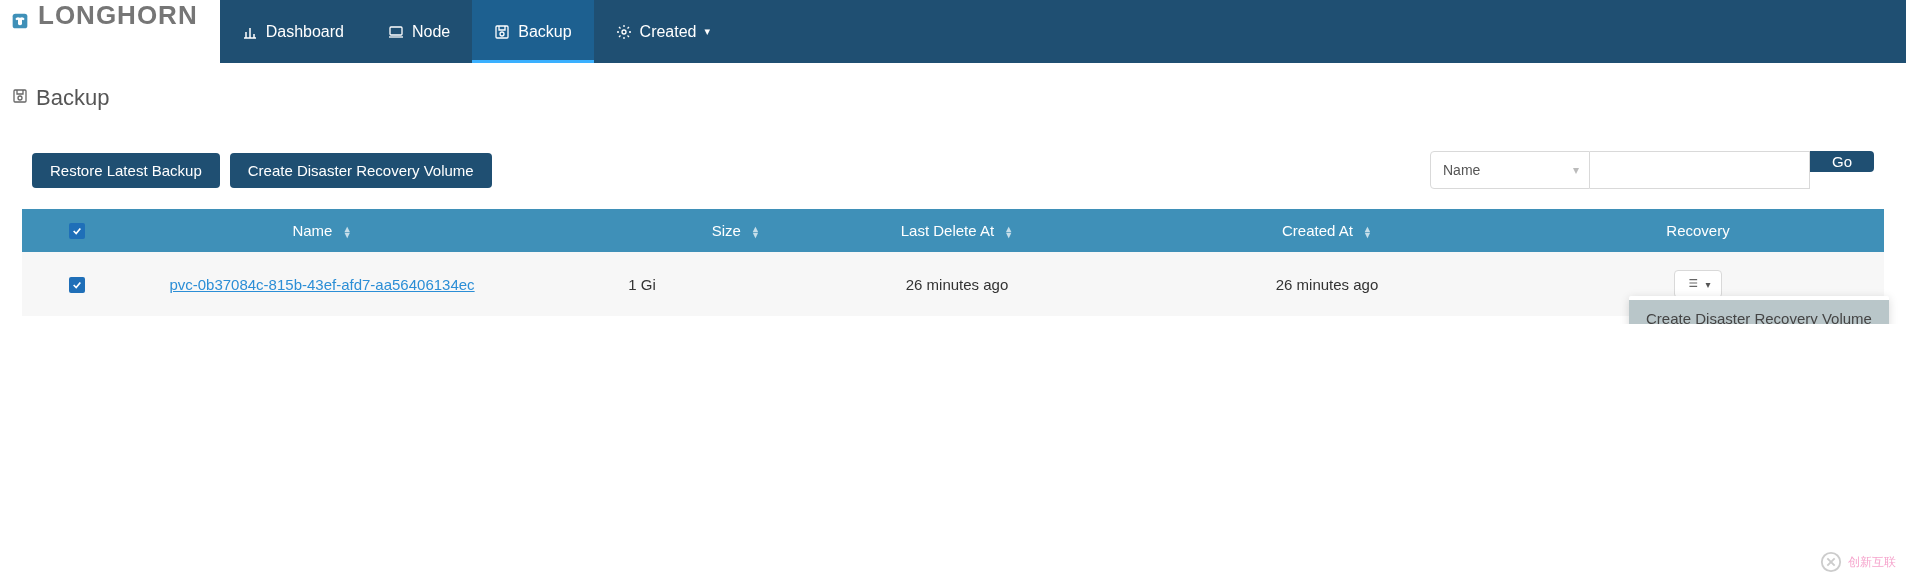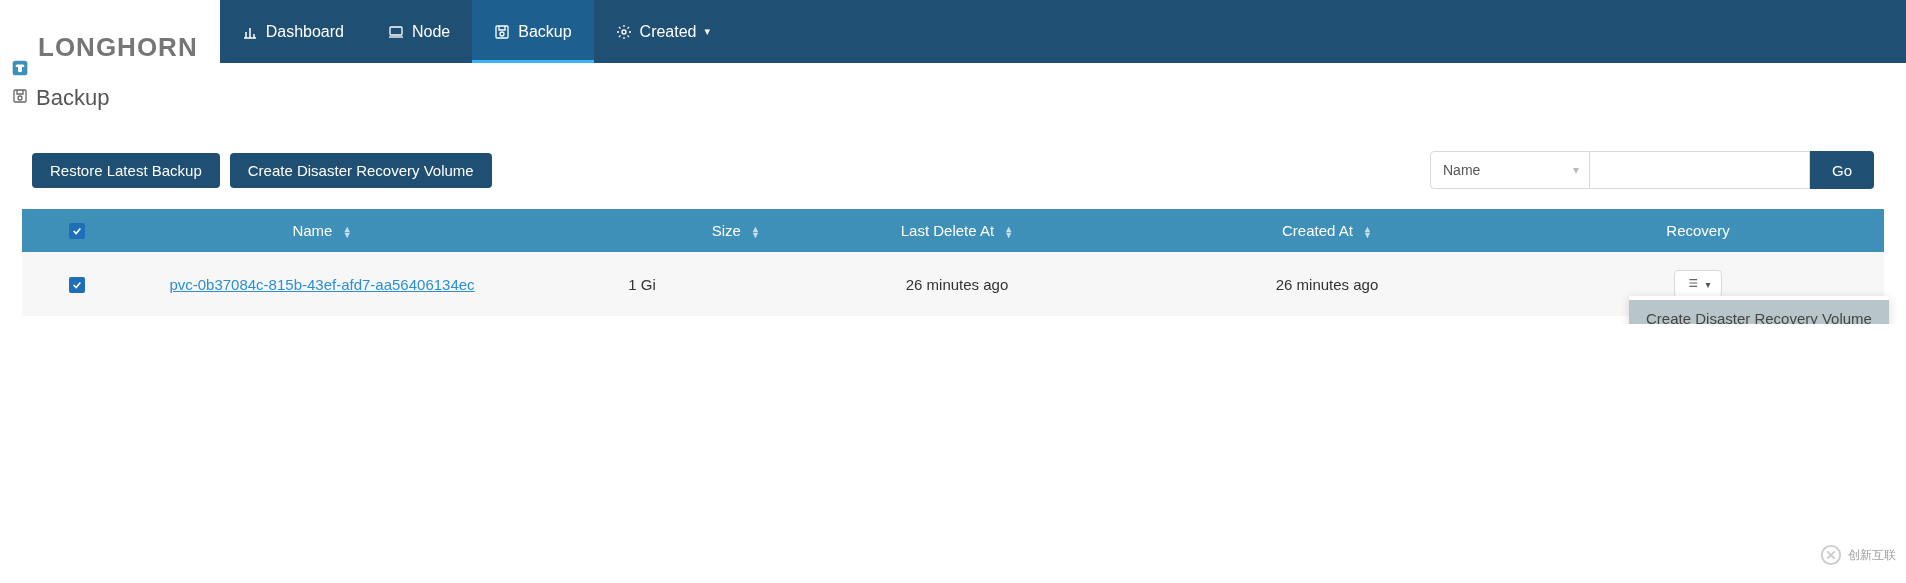--- a/index.html
+++ b/index.html
@@ -1,56 +1,56 @@
 <!DOCTYPE html>
 <html><head>
 <meta charset="utf-8">
 <style>
   * { box-sizing: border-box; margin: 0; padding: 0; font-family: -apple-system, BlinkMacSystemFont, "Segoe UI", Helvetica, Arial, sans-serif; }
   body { background: #fff; color: #333; width: 1906px; }
   
   .navbar { display: flex; align-items: stretch; background: #1f4f72; height: 63px; }
-  .brand { background: #fff; display: flex; align-items: flex-end; padding: 0 22px 0 12px; gap: 10px; }
+  .brand { background: #fff; display: flex; align-items: flex-start; padding: 0 22px 0 12px; gap: 10px; }
   .brand-text { color: #767676; font-weight: 600; letter-spacing: 1px; font-size: 26px; }
   .nav-items { display: flex; }
   .nav-item { display: flex; align-items: center; gap: 8px; padding: 0 22px; color: #fff; font-size: 16px; cursor: pointer; }
   .nav-item.active { background: #1d6090; box-shadow: inset 0 -3px 0 #3ab0ff; }
   .nav-icon { display: inline-flex; width: 16px; height: 16px; }
   
   .page-title-bar { display: flex; align-items: center; gap: 8px; padding: 22px 12px 12px; color: #555; }
   .page-title { font-size: 22px; font-weight: 400; }
   
   .card { margin: 8px 12px; background: #fff; padding: 20px 0 0 0; }
   .toolbar { display: flex; justify-content: space-between; align-items: center; padding: 0 20px 20px; }
   .toolbar-left { display: flex; gap: 10px; }
   .btn { background: #1f4f72; color: #fff; border: none; border-radius: 4px; padding: 9px 18px; font-size: 15px; cursor: pointer; }
   .toolbar-right { display: flex; }
   .select-wrap { position: relative; border: 1px solid #d9d9d9; border-radius: 4px 0 0 4px; width: 160px; height: 38px; display: flex; align-items: center; padding: 0 12px; cursor: pointer; }
   .select-val { color: #555; font-size: 14px; }
   .select-caret { position: absolute; right: 10px; top: 50%; transform: translateY(-50%); color: #bbb; font-size: 12px; }
   .search-input { border: 1px solid #d9d9d9; border-left: none; height: 38px; width: 220px; padding: 0 10px; font-size: 14px; outline: none; }
-  .go-btn { background: #1f4f72; color: #fff; border: none; height: 38px; padding: 0 22px; font-size: 15px; border-radius: 0 4px 4px 0; cursor: pointer; }
+  .go-btn { background: #1f4f72; color: #fff; border: none; height: 21px; padding: 0 22px; font-size: 15px; border-radius: 0 4px 4px 0; cursor: pointer; }
   
   table { width: calc(100% - 20px); border-collapse: collapse; margin: 0 10px;}
   thead { background: #3f90b8; color: #fff; }
   th { padding: 13px 12px; font-weight: 400; font-size: 15px; text-align: left; }
   th.center, td.center { text-align: center; }
   .sort-icons { display: inline-flex; flex-direction: column; vertical-align: middle; margin-left: 6px; line-height: 6px; font-size: 9px; opacity: 0.7; }
   tbody tr { background: #f7f7f7; }
   td { padding: 18px 12px; font-size: 15px; }
   .link { color: #2b8ed6; cursor: pointer; text-decoration: underline; }
   .checkbox { width: 16px; height: 16px; background: #1f6fb8; border-radius: 2px; display: inline-flex; align-items: center; justify-content: center; cursor: pointer; }
   .checkbox svg { stroke: #fff; }
   .op-btn { border: 1px solid #d9d9d9; background: #fff; border-radius: 4px; padding: 5px 10px; cursor: pointer; display: inline-flex; align-items: center; gap: 6px; color: #555; font-size: 14px; }
   
   .dropdown { position: absolute; width: 260px; background: #fff; box-shadow: 0 2px 10px rgba(0,0,0,0.15); border-radius: 2px; padding: 4px 0; }
   .dropdown-item { padding: 10px 16px; font-size: 15px; color: #444; cursor: pointer; }
   .dropdown-item.hover { background: #b9c6c9; }
   
-  .watermark { position: fixed; right: 10px; bottom: 17px; opacity: 0.5; display:flex; align-items:center; gap:6px; color:#404040; font-size:12px;}
+  .watermark { position: fixed; right: 10px; bottom: 10px; opacity: 0.5; display:flex; align-items:center; gap:6px; color:#ec4899; font-size:12px;}
 </style>
 </head>
 <body>
 
 <div class="navbar">
   <div class="brand">
     <span class="nav-icon">
       <svg viewBox="0 0 48 48" width="42" height="42">
           <rect x="2" y="2" width="44" height="44" rx="8" fill="#3f90b8"></rect>
           <path d="M10 18 Q14 10 24 14 Q34 10 38 18 L34 22 L30 20 L30 34 Q24 40 18 34 L18 20 L14 22 Z" fill="#fff"></path>

